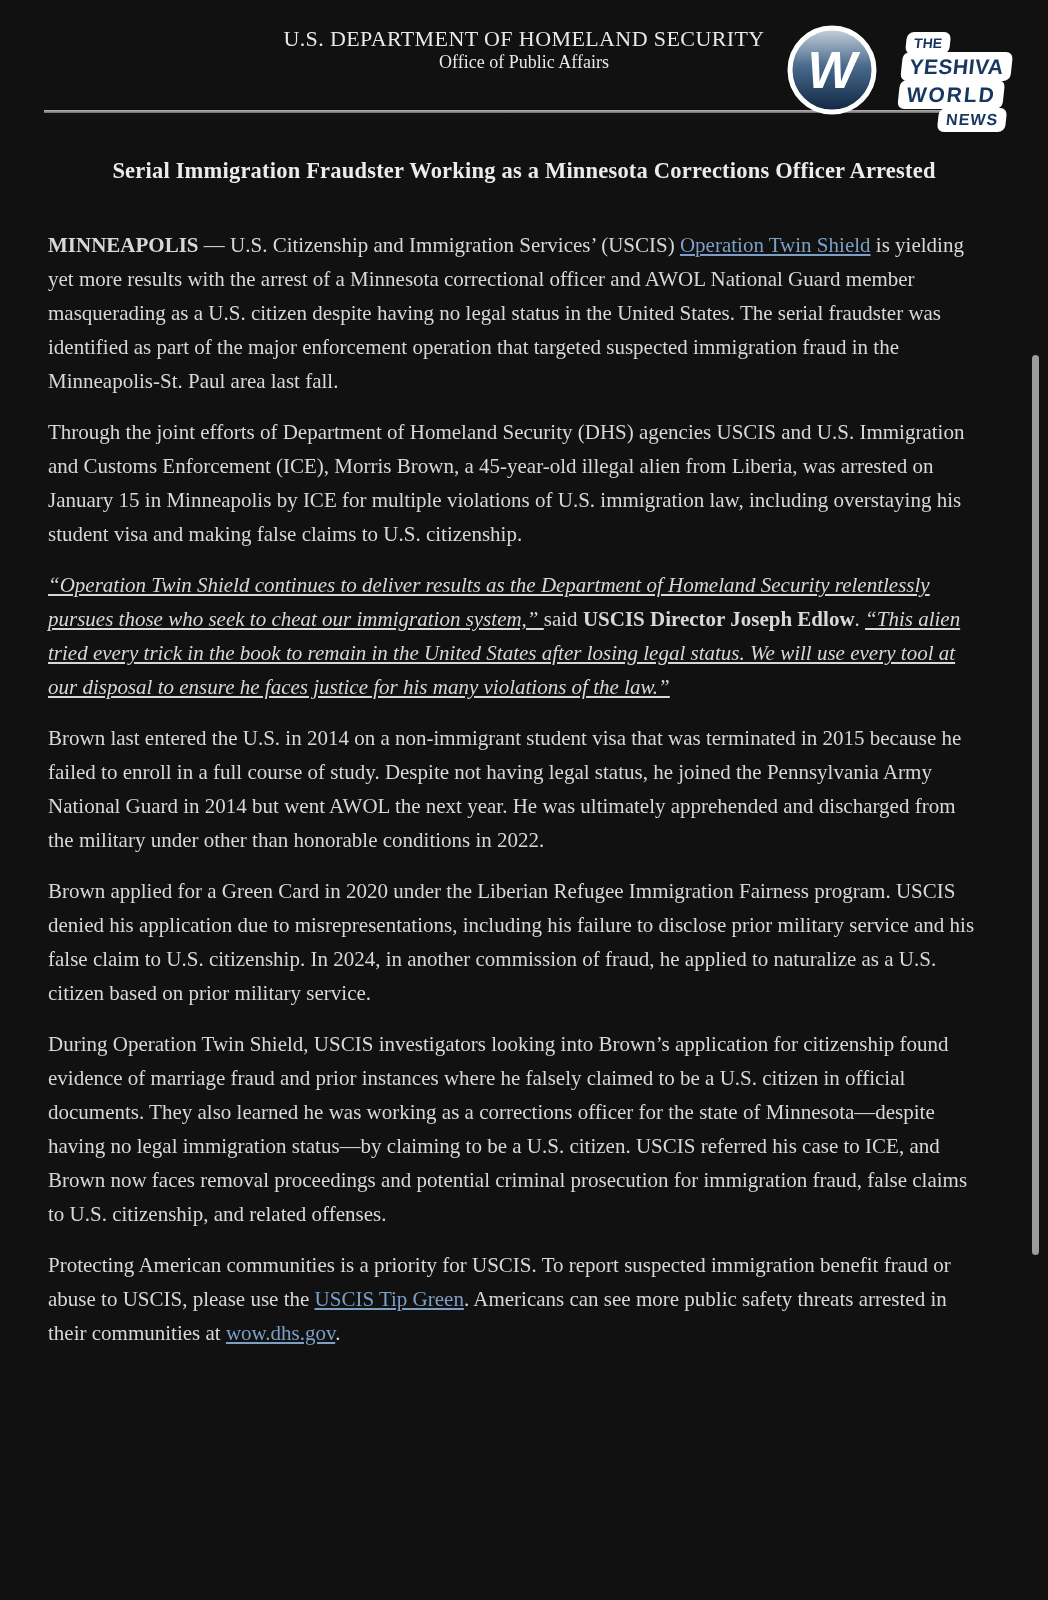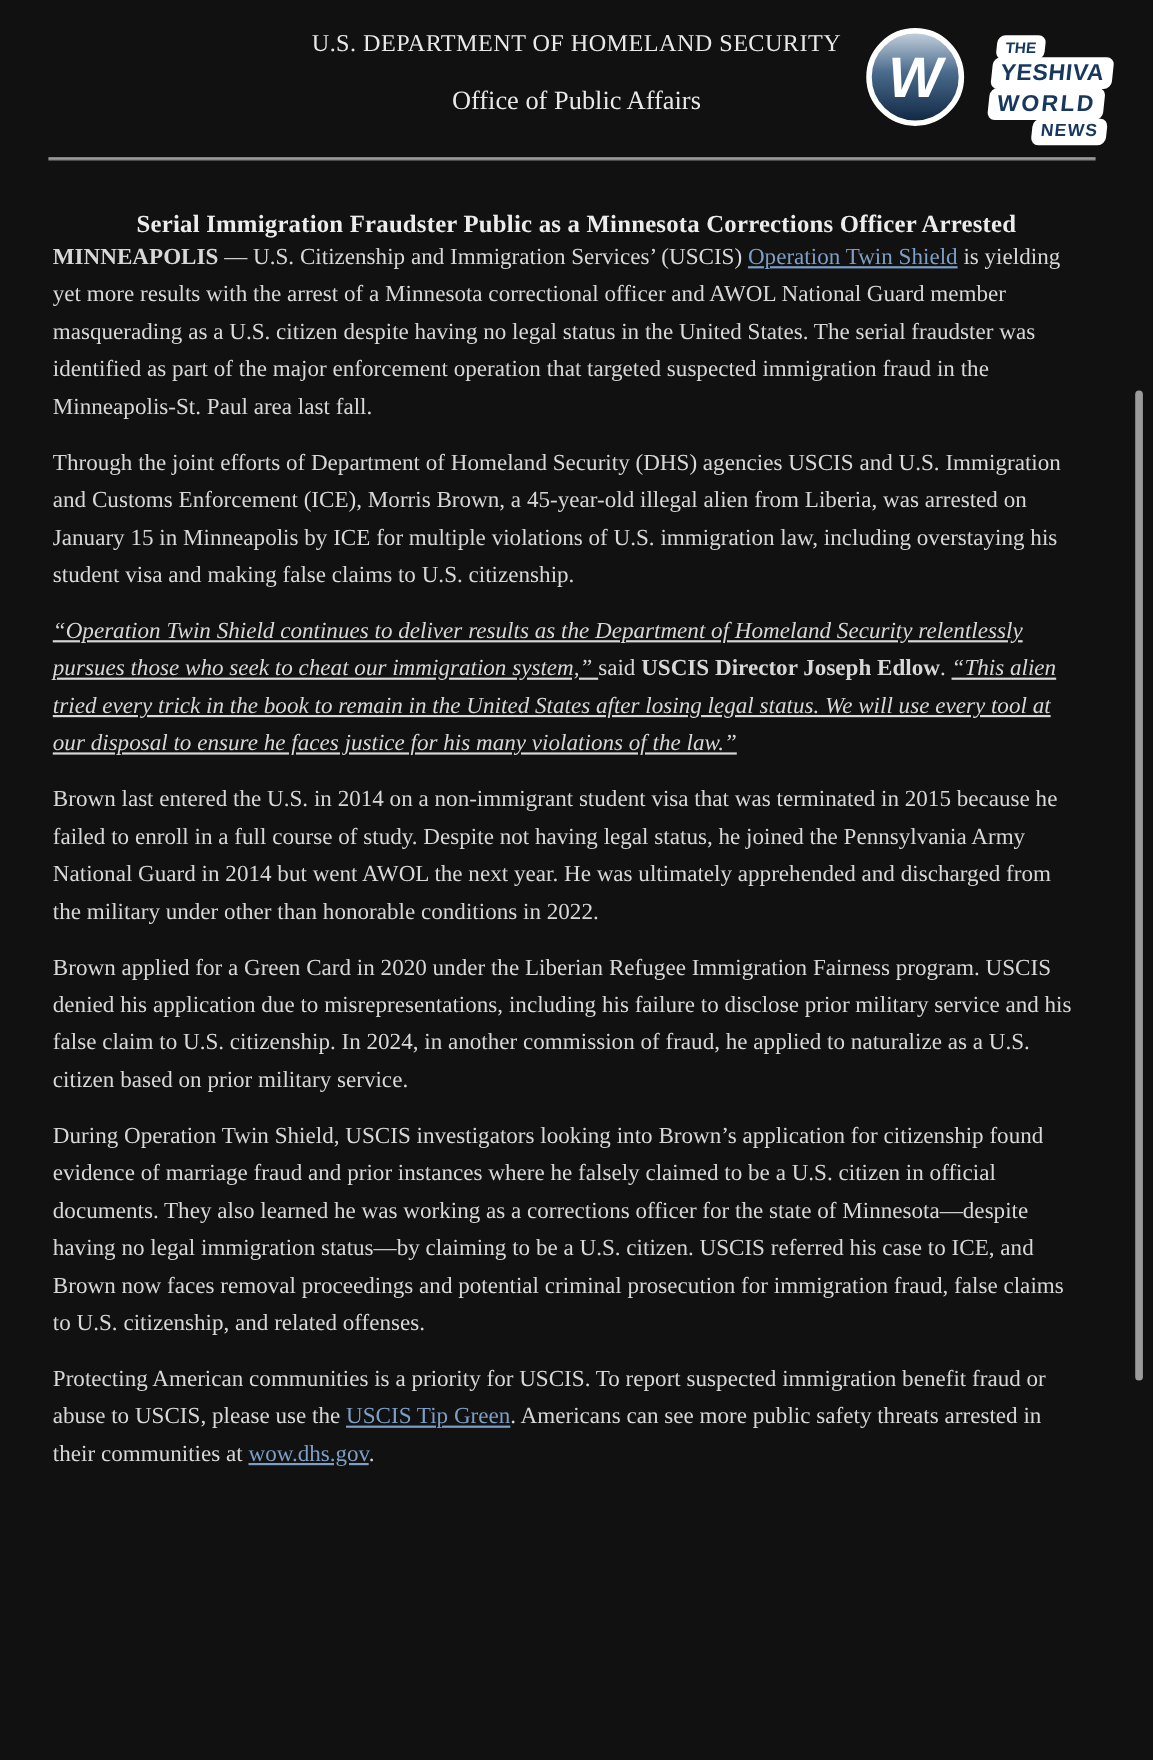--- a/index.html
+++ b/index.html
@@ -8,36 +8,36 @@
     width: 1048px; height: 1600px;
     position: relative; overflow: hidden;
     font-family: "Liberation Serif", serif;
     background: #111111;
   }
   .page { position: absolute; inset: 0; }
 
   
   .doc-header { text-align: center; padding-top: 26px; color: #e9e9e9; }
   .doc-header .line1 { font-size: 22px; letter-spacing: 0.4px; }
-  .doc-header .line2 { font-size: 24px; margin-top: 27px; }
+  .doc-header .line2 { font-size: 18px; }
 
   .rule {
     margin: 37px 52px 0 44px; height: 3px; border: none;
     background: linear-gradient(#b5b5b5, #6e6e6e);
   }
 
   .article-title {
     margin: 45px 40px 0 40px; text-align: center;
     font-weight: bold; font-size: 22.5px; color: #ececec;
     letter-spacing: 0.2px;
   }
 
   
   .article-body {
-    position: absolute; left: 48px; top: 216px; width: 930px;
+    position: absolute; left: 48px; top: 228px; width: 930px;
     font-size: 21px; line-height: 34px; color: #d8d8d8;
   }
   .article-body p { margin: 0 0 17px 0; }
   .article-body .bold { font-weight: bold; }
   .article-body .italic { font-style: italic; text-decoration: underline; }
   .article-body a.link {
     color: #7d9fc6; text-decoration: underline; cursor: pointer;
   }
 
   
@@ -92,21 +92,21 @@
     <div class="logo-text">
       <span class="pill pill-the">THE</span>
       <span class="pill pill-yeshiva">YESHIVA</span>
       <span class="pill pill-world">WORLD</span>
       <span class="pill pill-news">NEWS</span>
     </div>
   </div>
 
   <hr class="rule">
 
-  <div class="article-title">Serial Immigration Fraudster Public as a Minnesota Corrections Officer Arrested</div>
+  <div class="article-title">Serial Immigration Fraudster Working as a Minnesota Corrections Officer Arrested</div>
 
   <div class="article-body">
       <p><span class="bold">MINNEAPOLIS</span><span class="normal"> — U.S. Citizenship and Immigration Services’ (USCIS) </span><a class="link">Operation Twin Shield</a><span class="normal"> is yielding yet more results with the arrest of a Minnesota correctional officer and AWOL National Guard member masquerading as a U.S. citizen despite having no legal status in the United States. The serial fraudster was identified as part of the major enforcement operation that targeted suspected immigration fraud in the Minneapolis-St. Paul area last fall.</span></p>
       <p><span class="normal">Through the joint efforts of Department of Homeland Security (DHS) agencies USCIS and U.S. Immigration and Customs Enforcement (ICE), Morris Brown, a 45-year-old illegal alien from Liberia, was arrested on January 15 in Minneapolis by ICE for multiple violations of U.S. immigration law, including overstaying his student visa and making false claims to U.S. citizenship.</span></p>
       <p><span class="italic">“Operation Twin Shield continues to deliver results as the Department of Homeland Security relentlessly pursues those who seek to cheat our immigration system,” </span><span class="normal">said </span><span class="bold">USCIS Director Joseph Edlow</span><span class="normal">. </span><span class="italic">“This alien tried every trick in the book to remain in the United States after losing legal status. We will use every tool at our disposal to ensure he faces justice for his many violations of the law.”</span></p>
       <p><span class="normal">Brown last entered the U.S. in 2014 on a non-immigrant student visa that was terminated in 2015 because he failed to enroll in a full course of study. Despite not having legal status, he joined the Pennsylvania Army National Guard in 2014 but went AWOL the next year. He was ultimately apprehended and discharged from the military under other than honorable conditions in 2022.</span></p>
       <p><span class="normal">Brown applied for a Green Card in 2020 under the Liberian Refugee Immigration Fairness program. USCIS denied his application due to misrepresentations, including his failure to disclose prior military service and his false claim to U.S. citizenship. In 2024, in another commission of fraud, he applied to naturalize as a U.S. citizen based on prior military service.</span></p>
       <p><span class="normal">During Operation Twin Shield, USCIS investigators looking into Brown’s application for citizenship found evidence of marriage fraud and prior instances where he falsely claimed to be a U.S. citizen in official documents. They also learned he was working as a corrections officer for the state of Minnesota—despite having no legal immigration status—by claiming to be a U.S. citizen. USCIS referred his case to ICE, and Brown now faces removal proceedings and potential criminal prosecution for immigration fraud, false claims to U.S. citizenship, and related offenses.</span></p>
       <p><span class="normal">Protecting American communities is a priority for USCIS. To report suspected immigration benefit fraud or abuse to USCIS, please use the </span><a class="link">USCIS Tip Green</a><span class="normal">. Americans can see more public safety threats arrested in their communities at </span><a class="link">wow.dhs.gov</a><span class="normal">.</span></p>
     </div>

